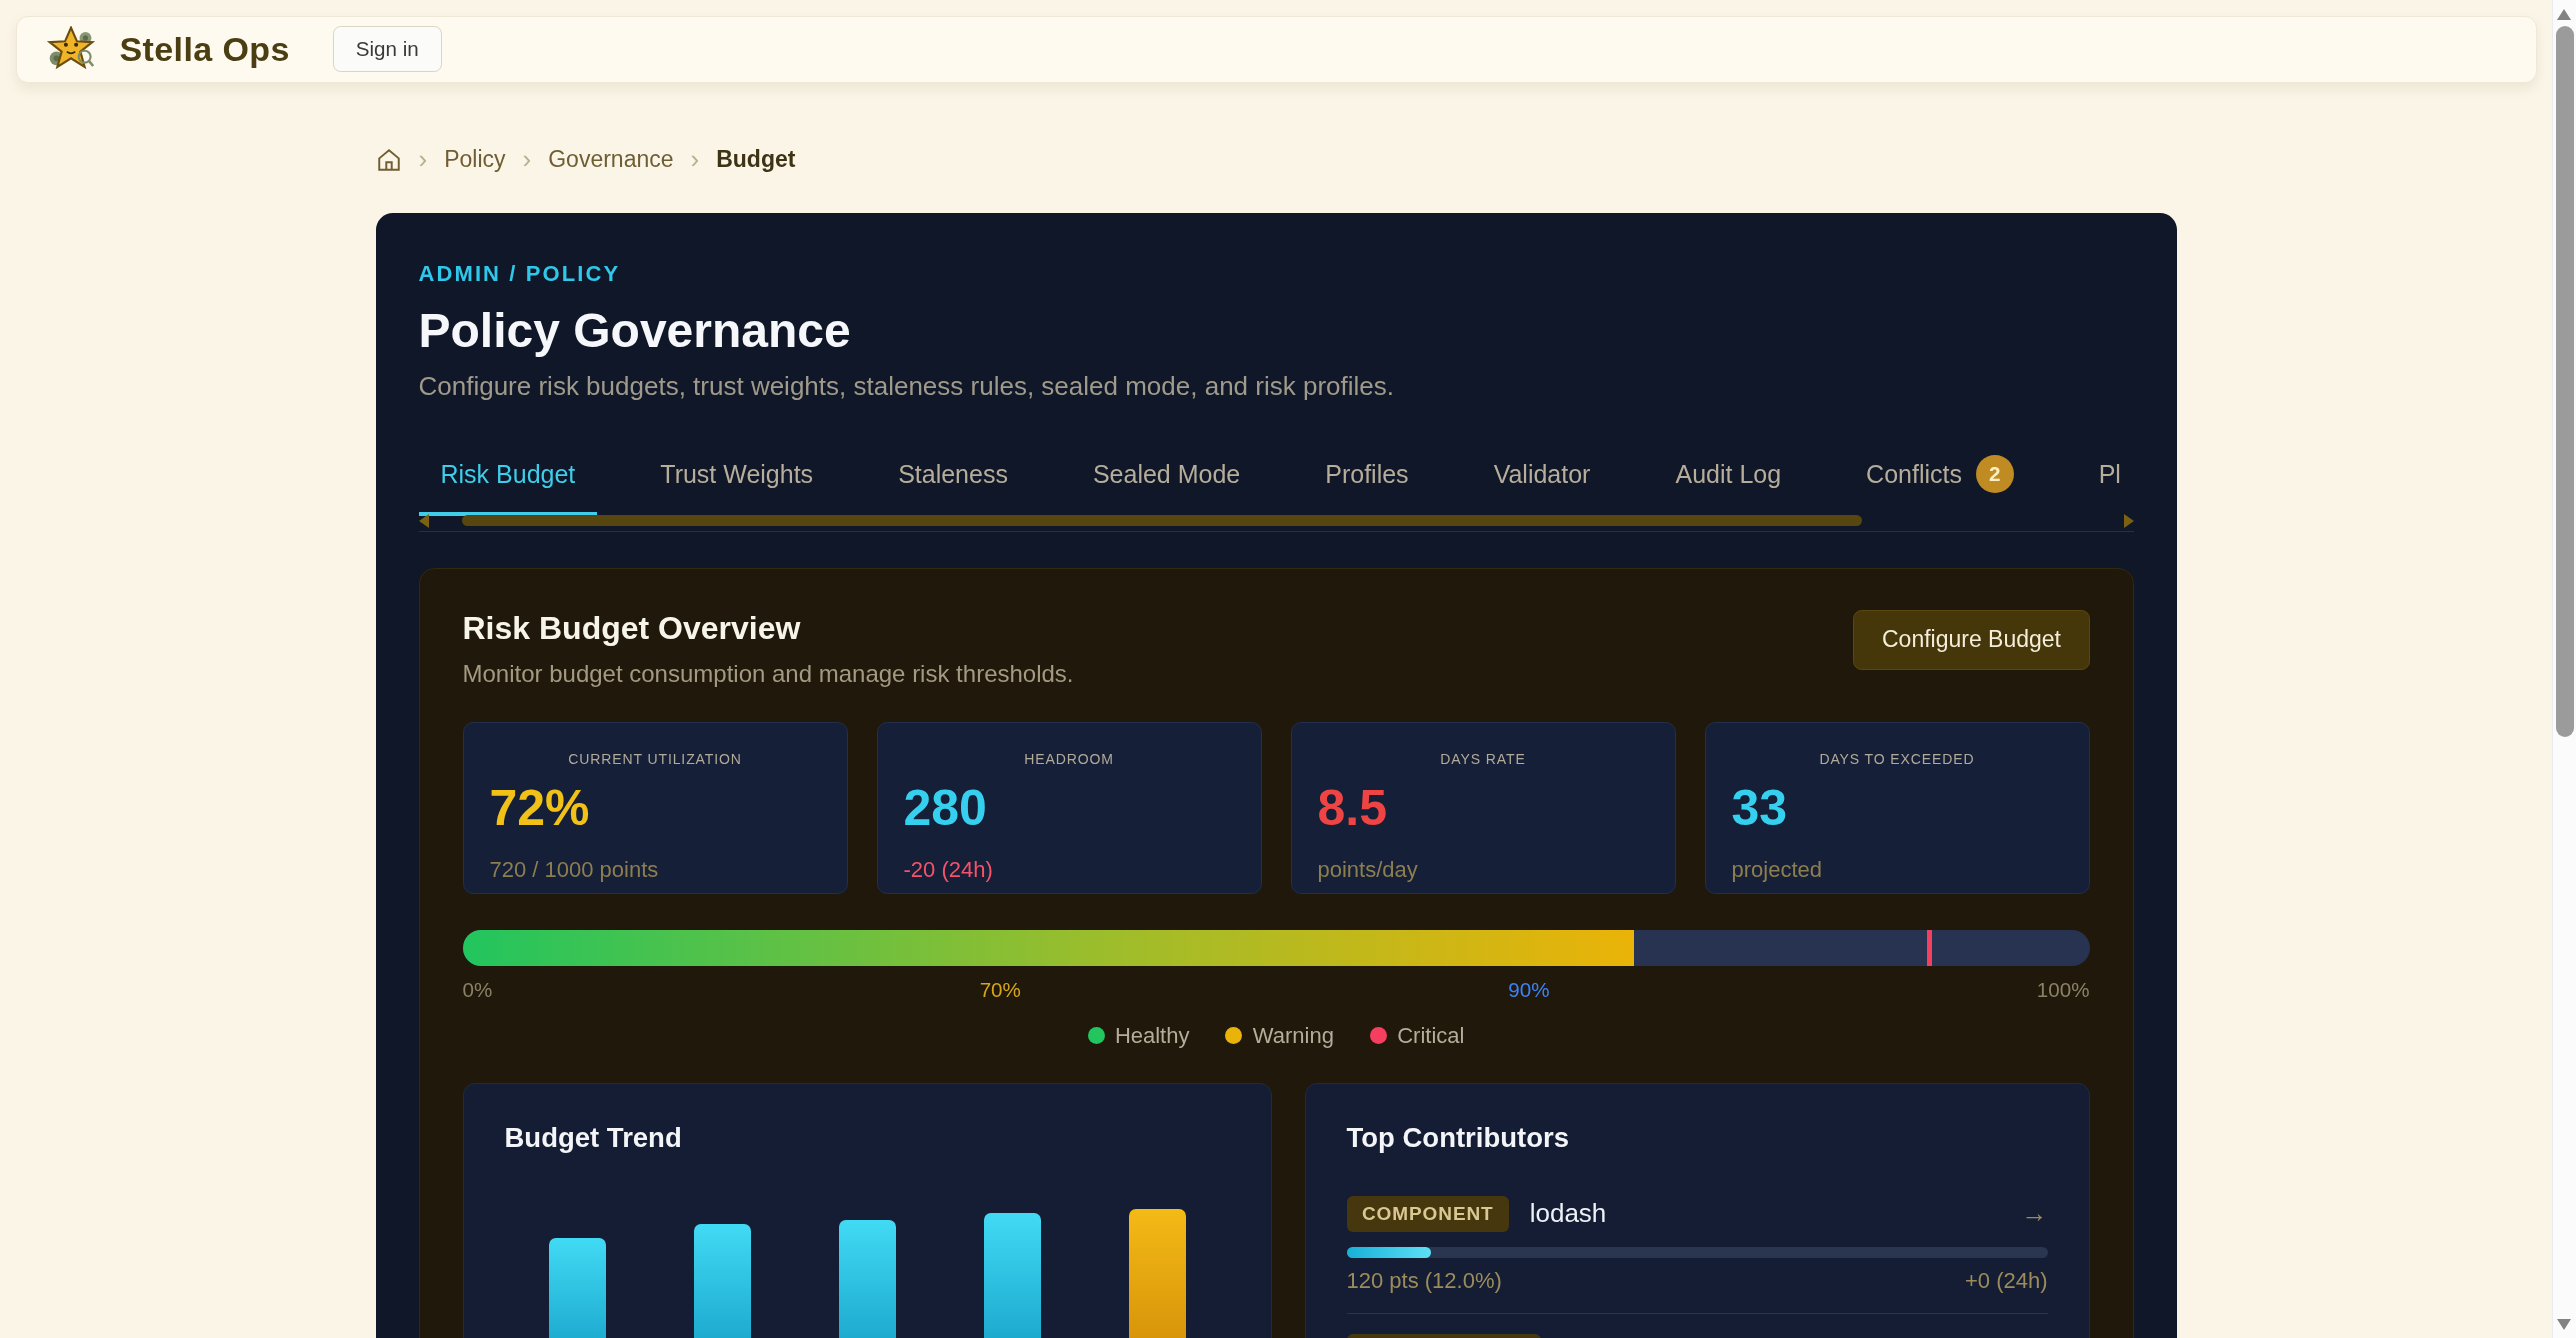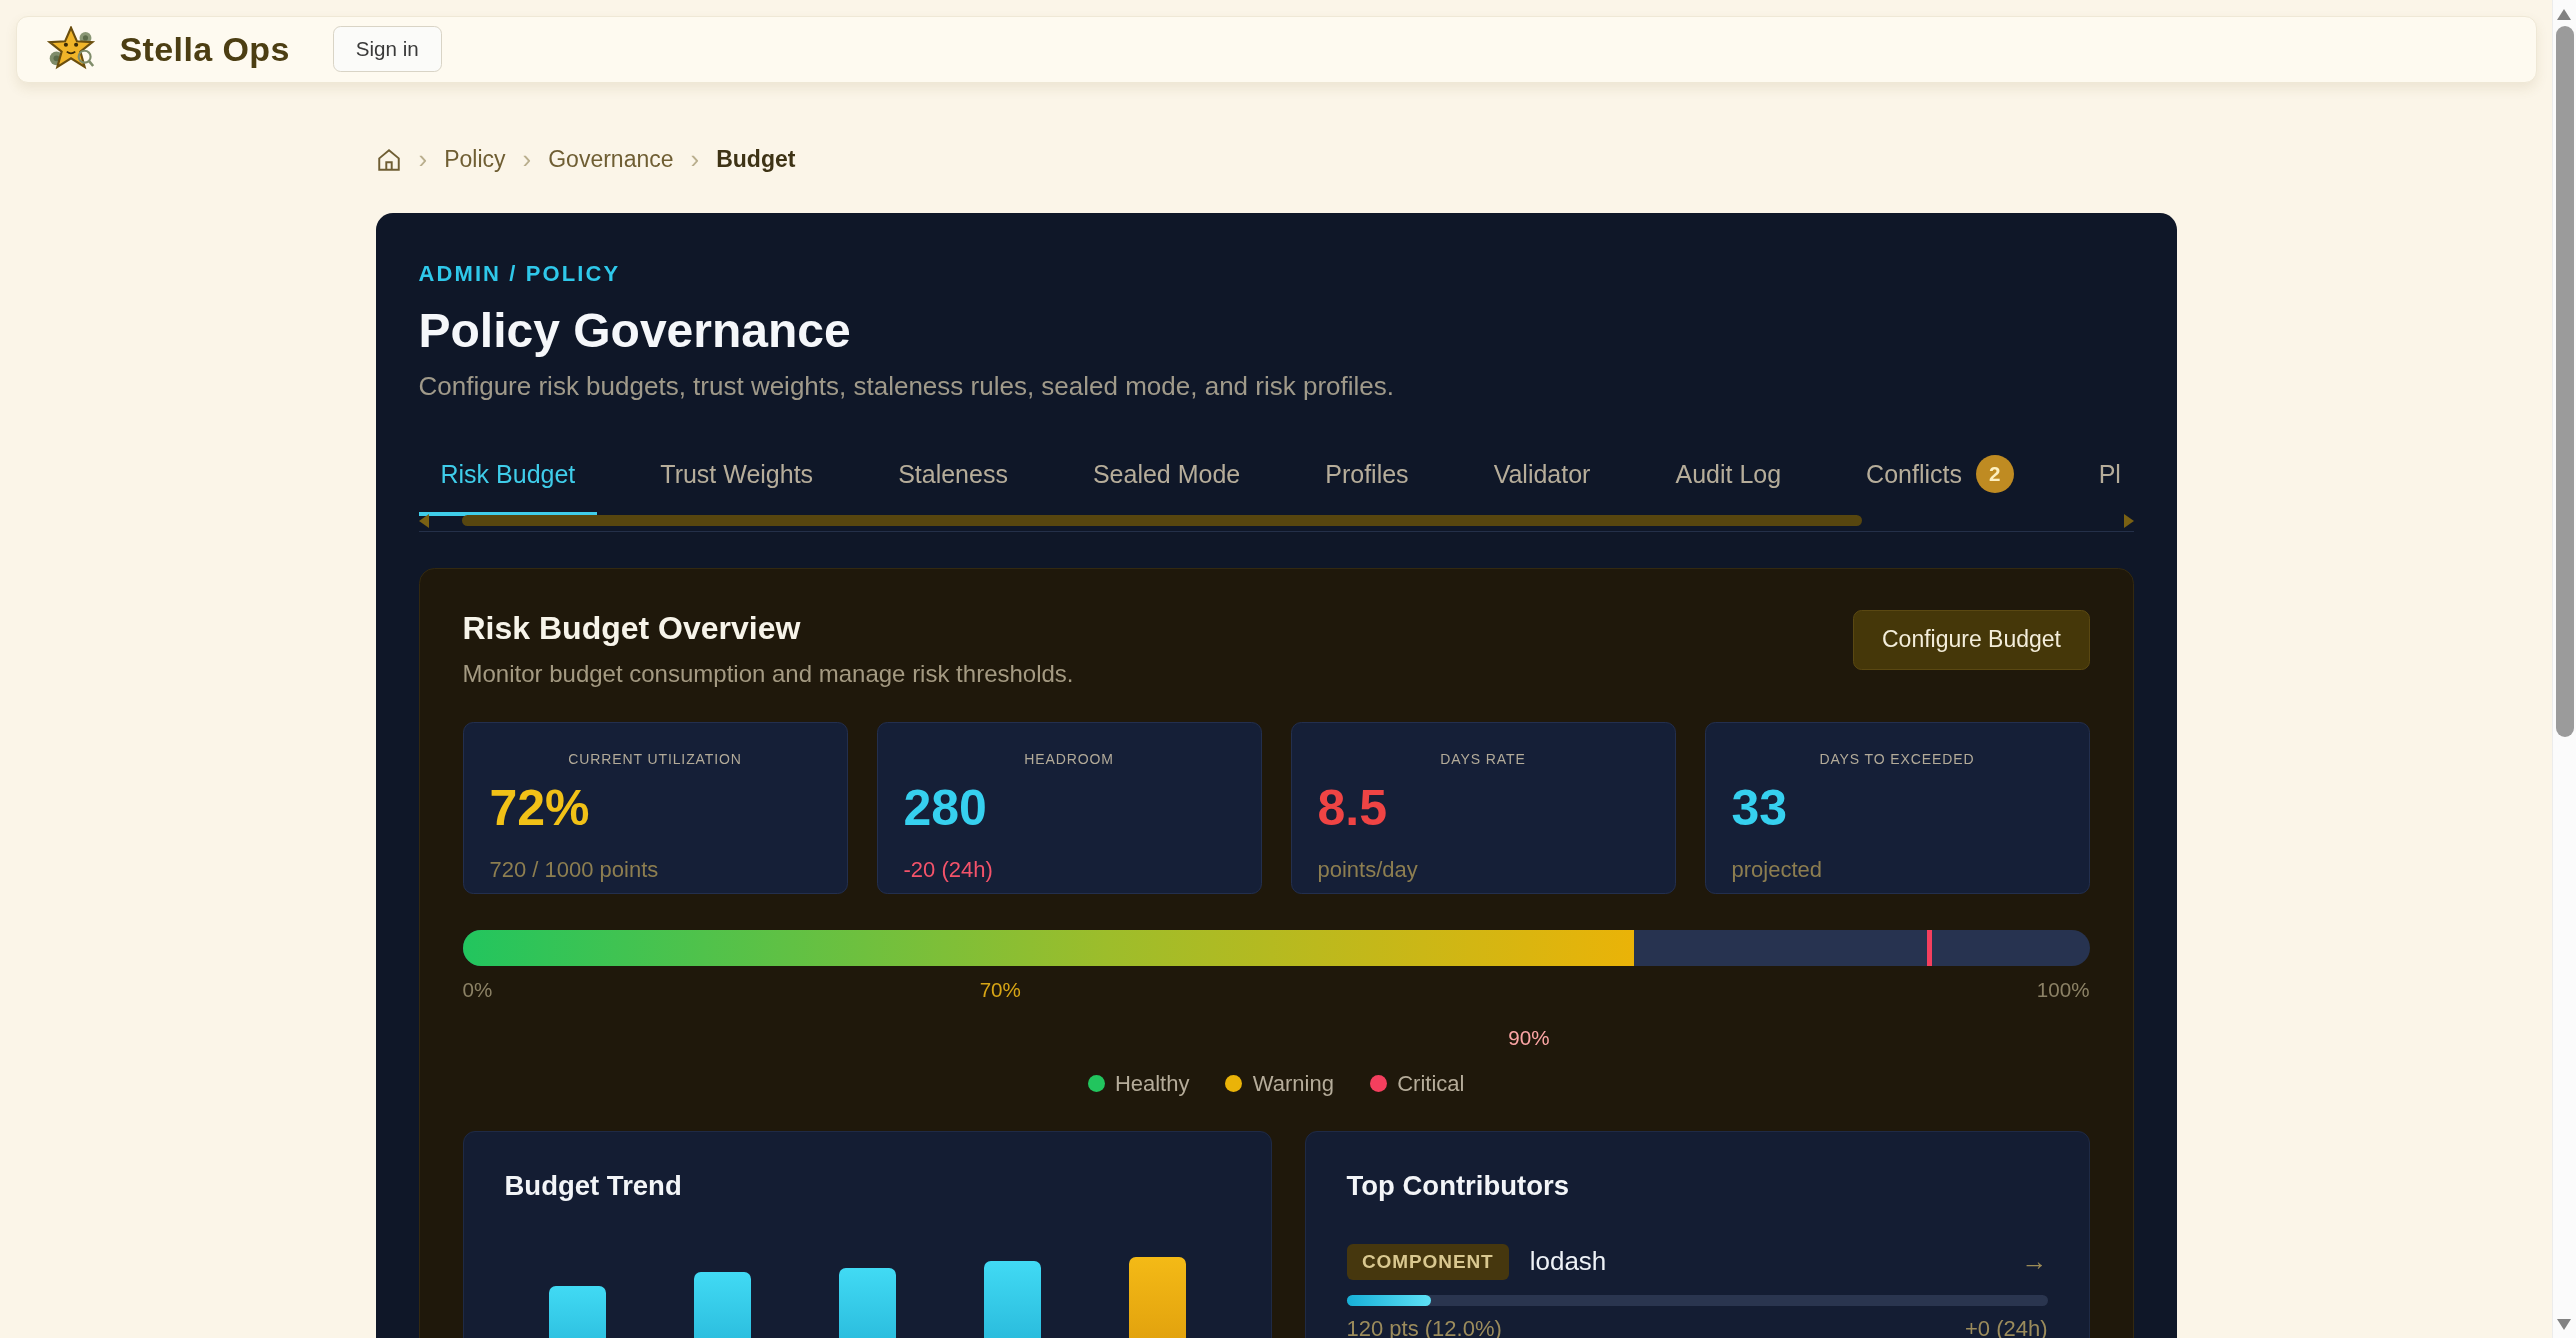--- a/index.html
+++ b/index.html
@@ -242,21 +242,21 @@
         </div>
 
         <div class="util-wrap">
           <div class="util-track">
             <div class="util-fill" style="width: 72%;"></div>
             <div class="util-marker" style="left: 90%;"></div>
           </div>
           <div class="util-labels">
             <span style="color: rgb(139, 129, 101);">0%</span>
             <span style="color: rgb(215, 165, 21);">70%</span>
-            <span style="color: #fca5a5; margin-top: 48px;">90%</span>
+            <span style="color: #3b82f6;">90%</span>
             <span style="color: rgb(139, 129, 101);">100%</span>
           </div>
           <div class="legend">
             <div class="legend-item">
               <span class="dot" style="background-color: rgb(34, 197, 94);"></span>
               <span>Healthy</span>
             </div>
             <div class="legend-item">
               <span class="dot" style="background-color: rgb(234, 179, 8);"></span>
               <span>Warning</span>

